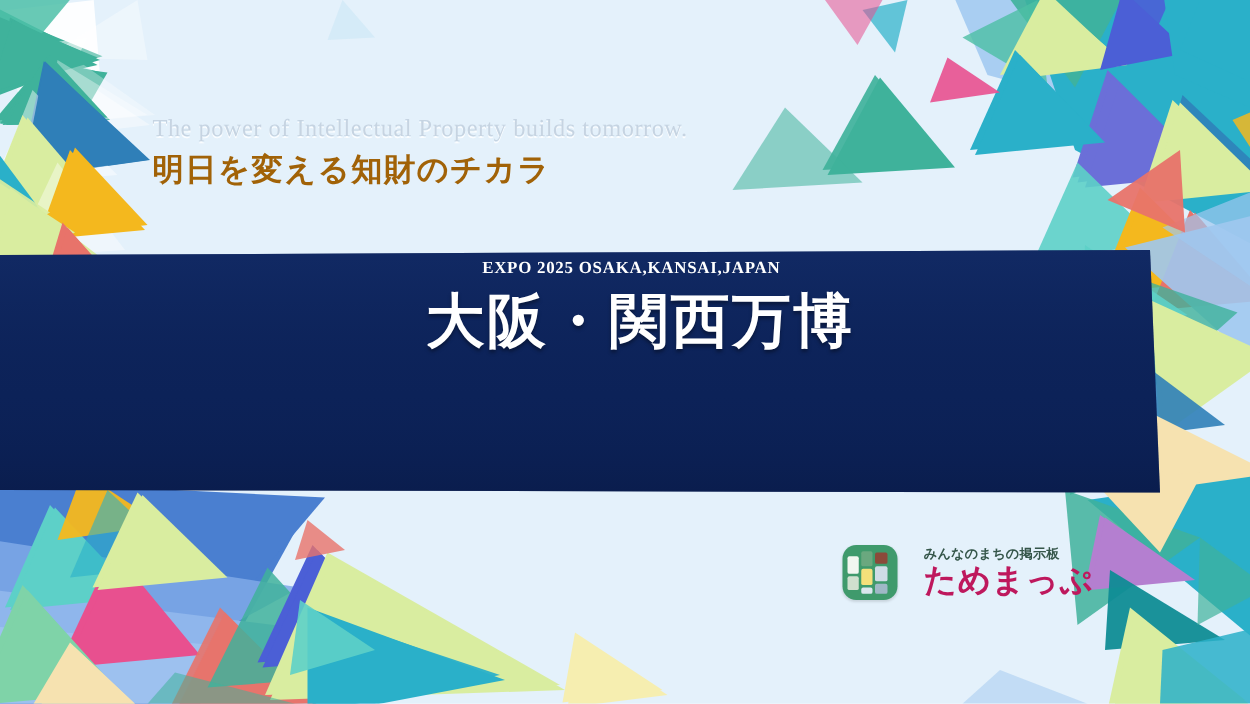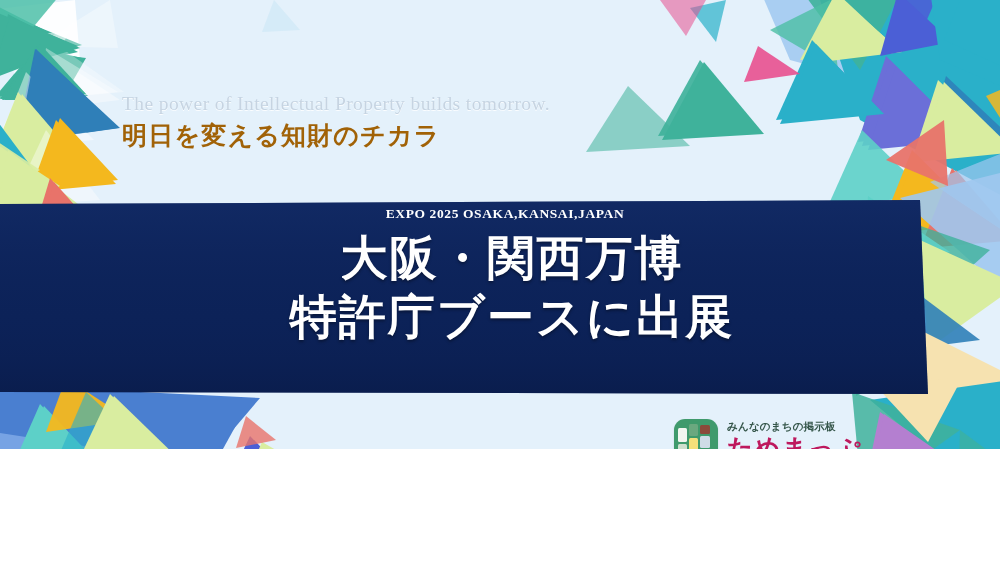--- a/index.html
+++ b/index.html
@@ -3,21 +3,21 @@
 <meta charset="utf-8">
 <style>
   html, body {
     margin: 0;
     padding: 0;
     background: #ffffff;
   }
   #poster {
     position: relative;
     width: 1000px;
-    height: 449px;
+    height: 563px;
     overflow: hidden;
     background: #e4f1fb;
     font-family: "Liberation Sans", sans-serif;
   }
   
   #bg-art {
     position: absolute;
     inset: 0;
     width: 1000px;
     height: 563px;
@@ -88,24 +88,24 @@
     color: #ffffff;
     letter-spacing: 2px;
     text-shadow: 0 2px 3px rgba(0,0,0,.35);
   }
   .headline-line { display: block; white-space: nowrap; }
 
   
   .brand-lockup {
     position: absolute;
     left: 674px;
-    top: 419px;
+    top: 436px;
     display: flex;
     align-items: center;
-    gap: 9px;
+    gap: 21px;
   }
   .brand-icon {
     width: 44px;
     height: 44px;
     border-radius: 11px;
     background: #3f9a6c;
     position: relative;
     flex: none;
     box-shadow: 0 1px 2px rgba(0,0,0,.12);
   }
@@ -355,21 +355,20 @@
 
   <div class="tagline-block">
     <div class="tagline-en">The power of Intellectual Property builds tomorrow.</div>
     <div class="tagline-ja">明日を変える知財のチカラ</div>
   </div>
 
   <div class="band-text">
     <div class="expo-label">EXPO 2025 OSAKA,KANSAI,JAPAN</div>
     <div class="headline">
       <span class="headline-line">大阪・関西万博</span>
-      <span class="headline-line">特許庁ブースに出展</span>
     </div>
   </div>
 
   <div class="brand-lockup">
     <div class="brand-icon" id="brand-icon" style="background: rgb(63, 154, 108);">
         <span class="tile" style="left: 4px; top: 9px; width: 9px; height: 14px; background: rgb(242, 246, 240);"></span>
         <span class="tile" style="left: 4px; top: 25px; width: 9px; height: 11px; background: rgb(207, 224, 206);"></span>
         <span class="tile" style="left: 15px; top: 5px; width: 9px; height: 12px; background: rgb(106, 168, 127);"></span>
         <span class="tile" style="left: 15px; top: 19px; width: 9px; height: 13px; background: rgb(244, 224, 122);"></span>
         <span class="tile" style="left: 15px; top: 34px; width: 9px; height: 5px; background: rgb(219, 231, 238);"></span>

